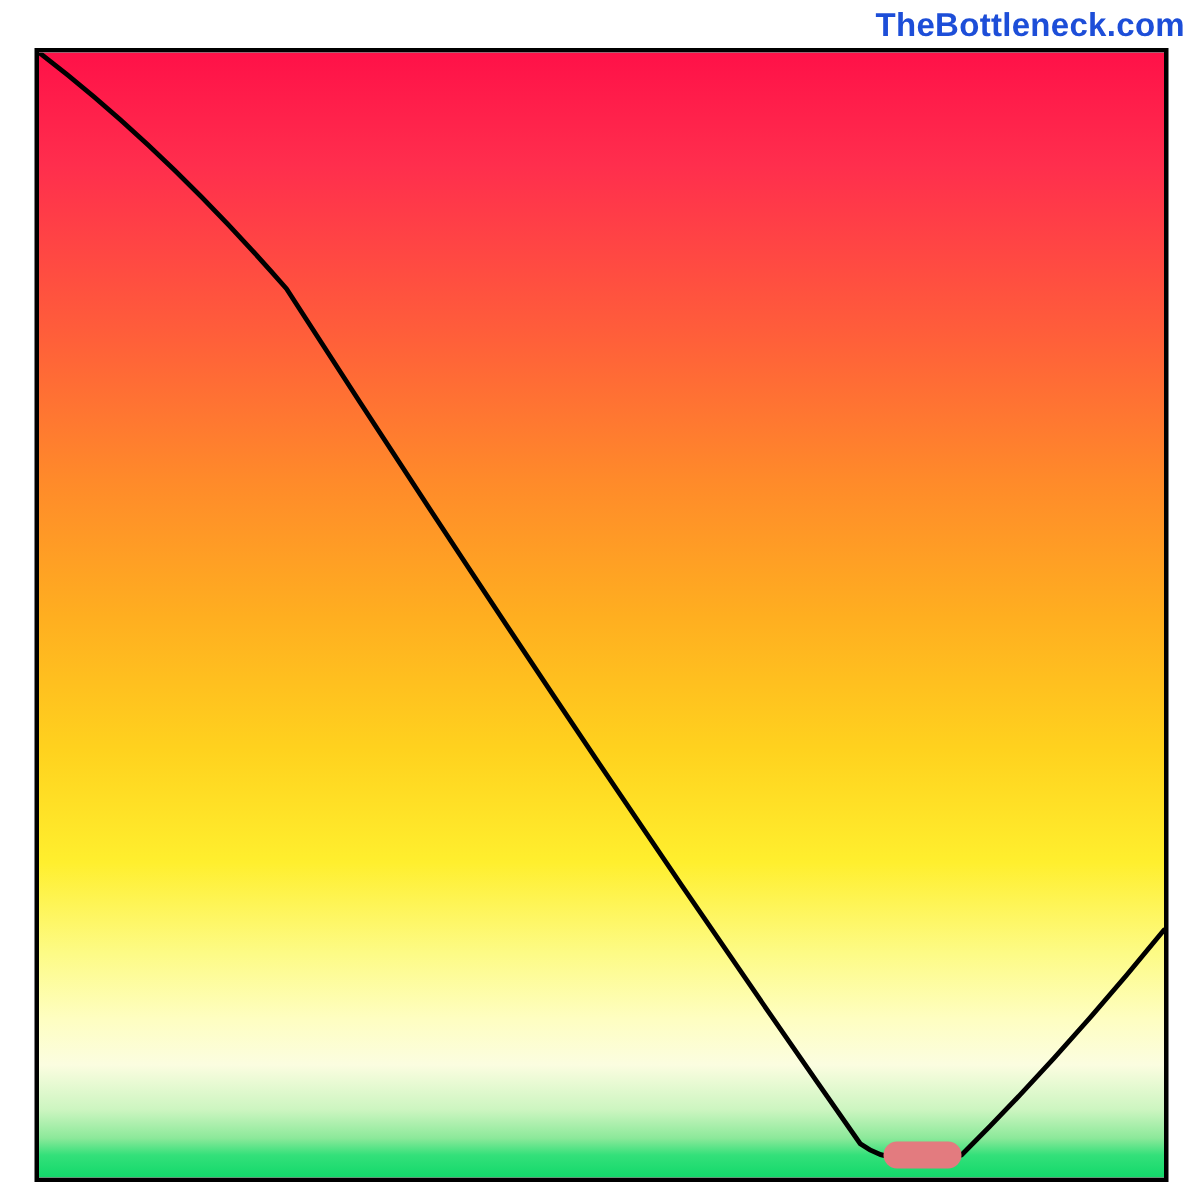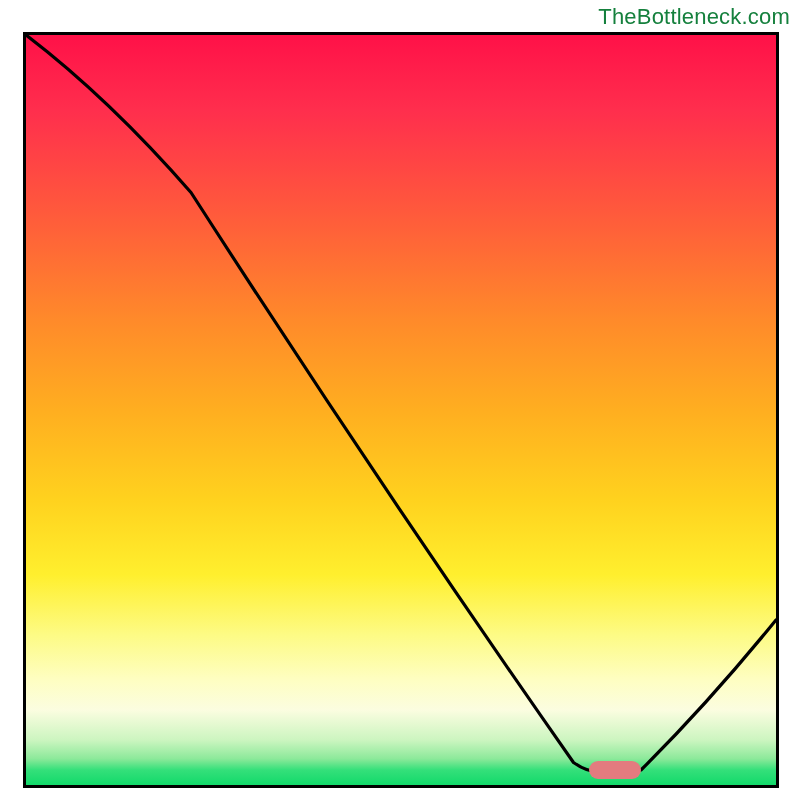--- a/index.html
+++ b/index.html
@@ -9,22 +9,22 @@
     height: 800px;
     background: #ffffff;
     font-family: Arial, Helvetica, sans-serif;
     overflow: hidden;
   }
   .attribution {
     position: absolute;
     top: 4px;
     right: 10px;
     font-size: 22px;
-    color: #15803d;
-    font-weight: 400;
+    color: #1d4ed8;
+    font-weight: 700;
     letter-spacing: 0.2px;
   }
   .plot-wrap {
     position: absolute;
     left: 23px;
     top: 32px;
     width: 756px;
     height: 756px;
     border: 3px solid #000;
     box-sizing: border-box;

